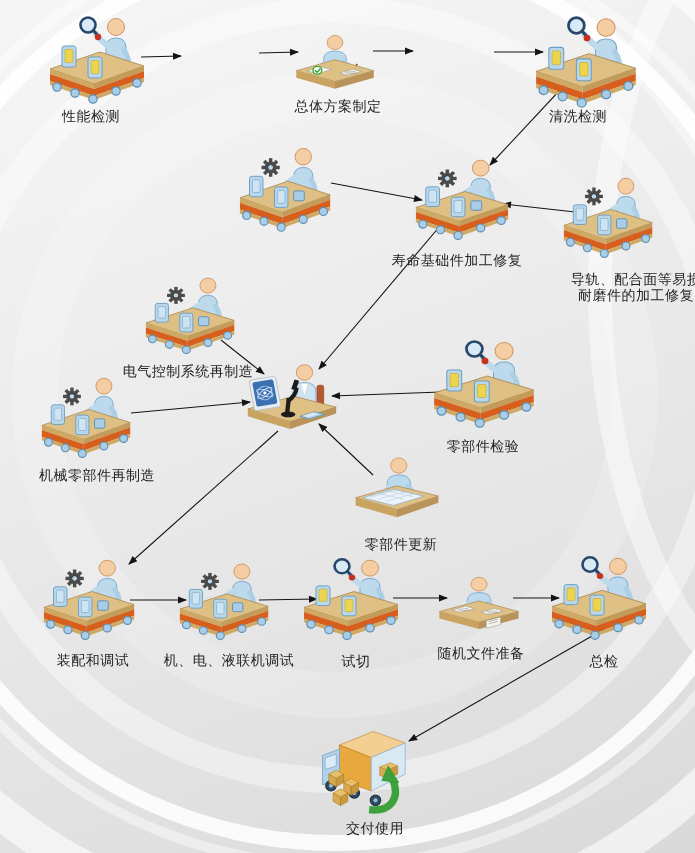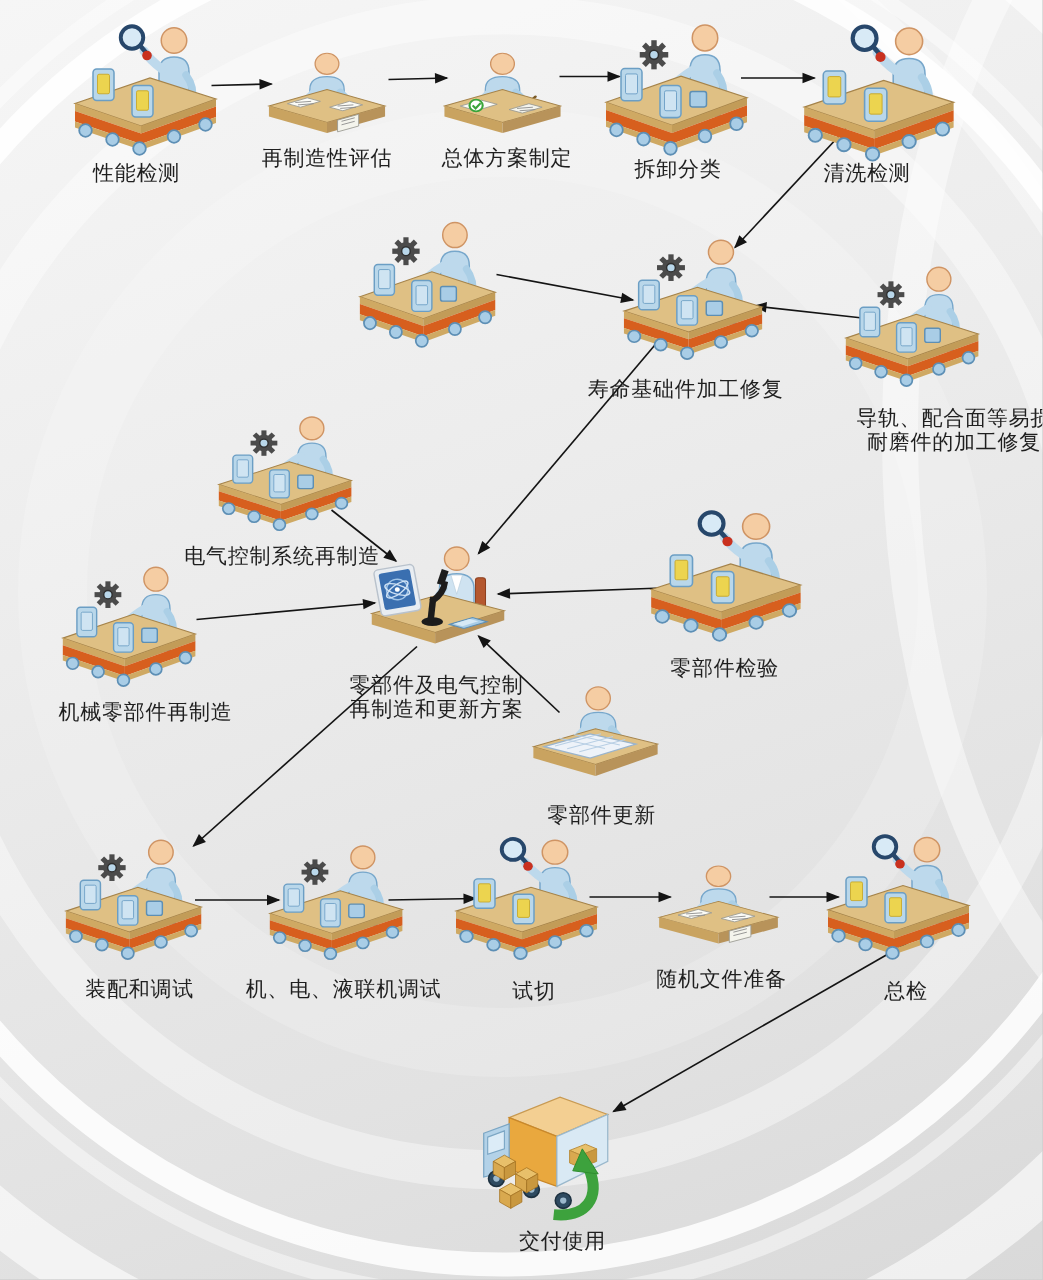--- a/index.html
+++ b/index.html
@@ -250,42 +250,26 @@
       <line x1="606" y1="628" x2="409" y2="741" stroke="#141414" stroke-width="1.1" marker-end="url(#ah)"></line>
     </svg>
     <div class="node" style="left: 48px; top: 14px; width: 100px; height: 92px;">
       <svg viewBox="0 0 100 92" width="100%" height="100%" preserveAspectRatio="none">
         <use href="#icon-conveyor-magnifier" xlink:href="#icon-conveyor-magnifier"></use>
       </svg>
       <div class="label" style="left: 43px; top: 94px;">
         <div>性能检测</div>
       </div>
     </div>
-    <div class="node" style="left: 174px; top: 30px; width: 88px; height: 72px;">
-      <svg viewBox="0 0 100 92" width="100%" height="100%" preserveAspectRatio="none">
-        <use href="#icon-desk-docs" xlink:href="#icon-desk-docs"></use>
-      </svg>
-      <div class="label" style="left: 44px; top: 68px;">
-        <div>再制造性评估</div>
-      </div>
-    </div>
     <div class="node" style="left: 291px; top: 30px; width: 88px; height: 72px;">
       <svg viewBox="0 0 100 92" width="100%" height="100%" preserveAspectRatio="none">
         <use href="#icon-desk-check" xlink:href="#icon-desk-check"></use>
       </svg>
       <div class="label" style="left: 47px; top: 68px;">
         <div>总体方案制定</div>
-      </div>
-    </div>
-    <div class="node" style="left: 402px; top: 12px; width: 100px; height: 94px;">
-      <svg viewBox="0 0 100 92" width="100%" height="100%" preserveAspectRatio="none">
-        <use href="#icon-conveyor-gear" xlink:href="#icon-conveyor-gear"></use>
-      </svg>
-      <div class="label" style="left: 50px; top: 93px;">
-        <div>拆卸分类</div>
       </div>
     </div>
     <div class="node" style="left: 534px; top: 14px; width: 106px; height: 96px;">
       <svg viewBox="0 0 100 92" width="100%" height="100%" preserveAspectRatio="none">
         <use href="#icon-conveyor-magnifier" xlink:href="#icon-conveyor-magnifier"></use>
       </svg>
       <div class="label" style="left: 44px; top: 94px;">
         <div>清洗检测</div>
       </div>
     </div>
@@ -324,24 +308,20 @@
         <use href="#icon-conveyor-gear" xlink:href="#icon-conveyor-gear"></use>
       </svg>
       <div class="label" style="left: 57px; top: 93px; text-align: right;">
         <div>机械零部件再制造</div>
       </div>
     </div>
     <div class="node" style="left: 244px; top: 356px; width: 96px; height: 84px;">
       <svg viewBox="0 0 100 92" width="100%" height="100%" preserveAspectRatio="none">
         <use href="#icon-desk-computer" xlink:href="#icon-desk-computer"></use>
       </svg>
-      <div class="label" style="left: 47px; top: 93px;">
-        <div>零部件及电气控制</div>
-        <div>再制造和更新方案</div>
-      </div>
     </div>
     <div class="node" style="left: 432px; top: 338px; width: 106px; height: 92px;">
       <svg viewBox="0 0 100 92" width="100%" height="100%" preserveAspectRatio="none">
         <use href="#icon-conveyor-magnifier" xlink:href="#icon-conveyor-magnifier"></use>
       </svg>
       <div class="label" style="left: 51px; top: 100px;">
         <div>零部件检验</div>
       </div>
     </div>
     <div class="node" style="left: 352px; top: 452px; width: 90px; height: 78px;">

